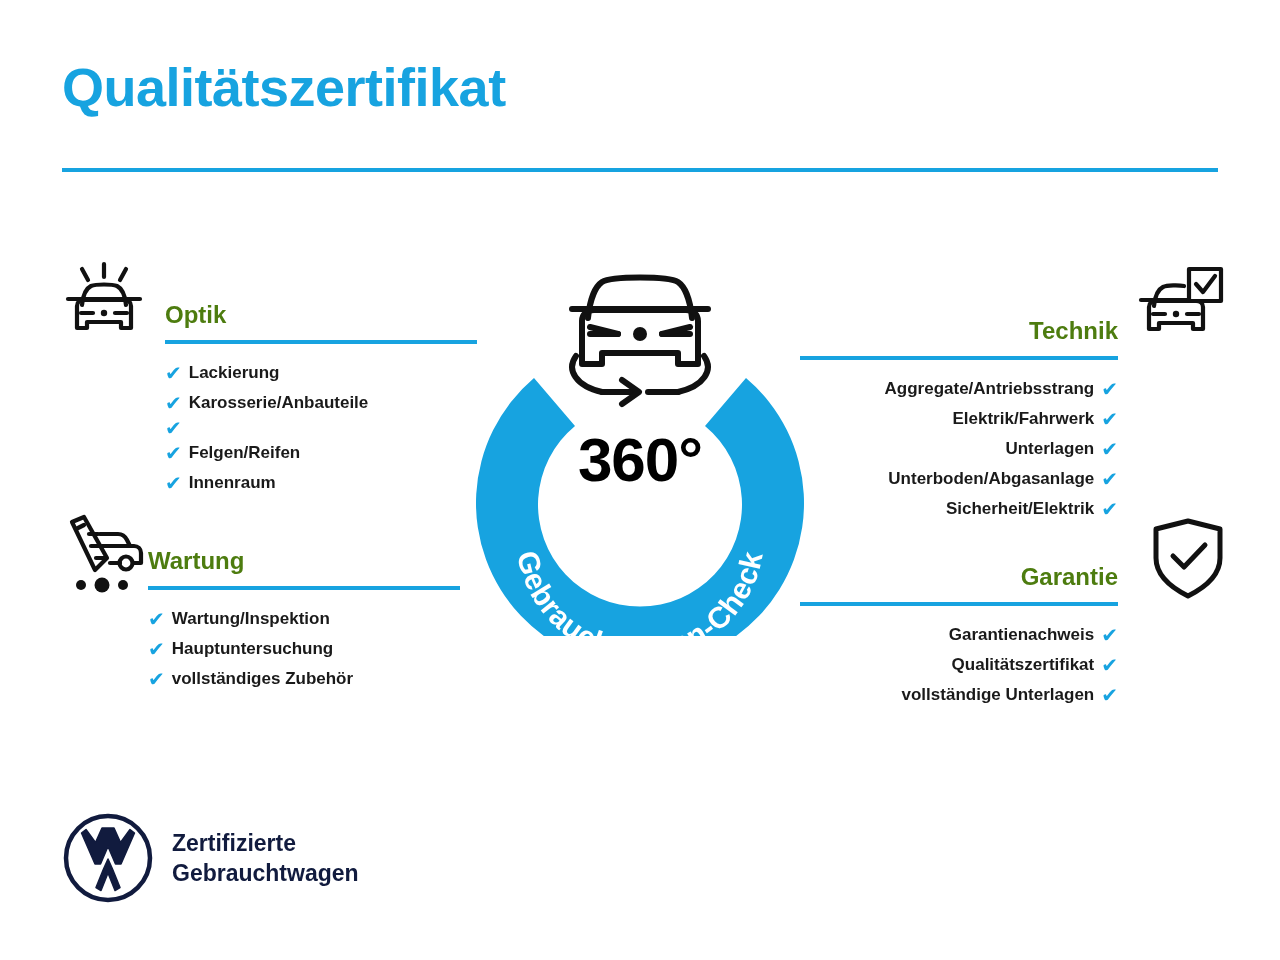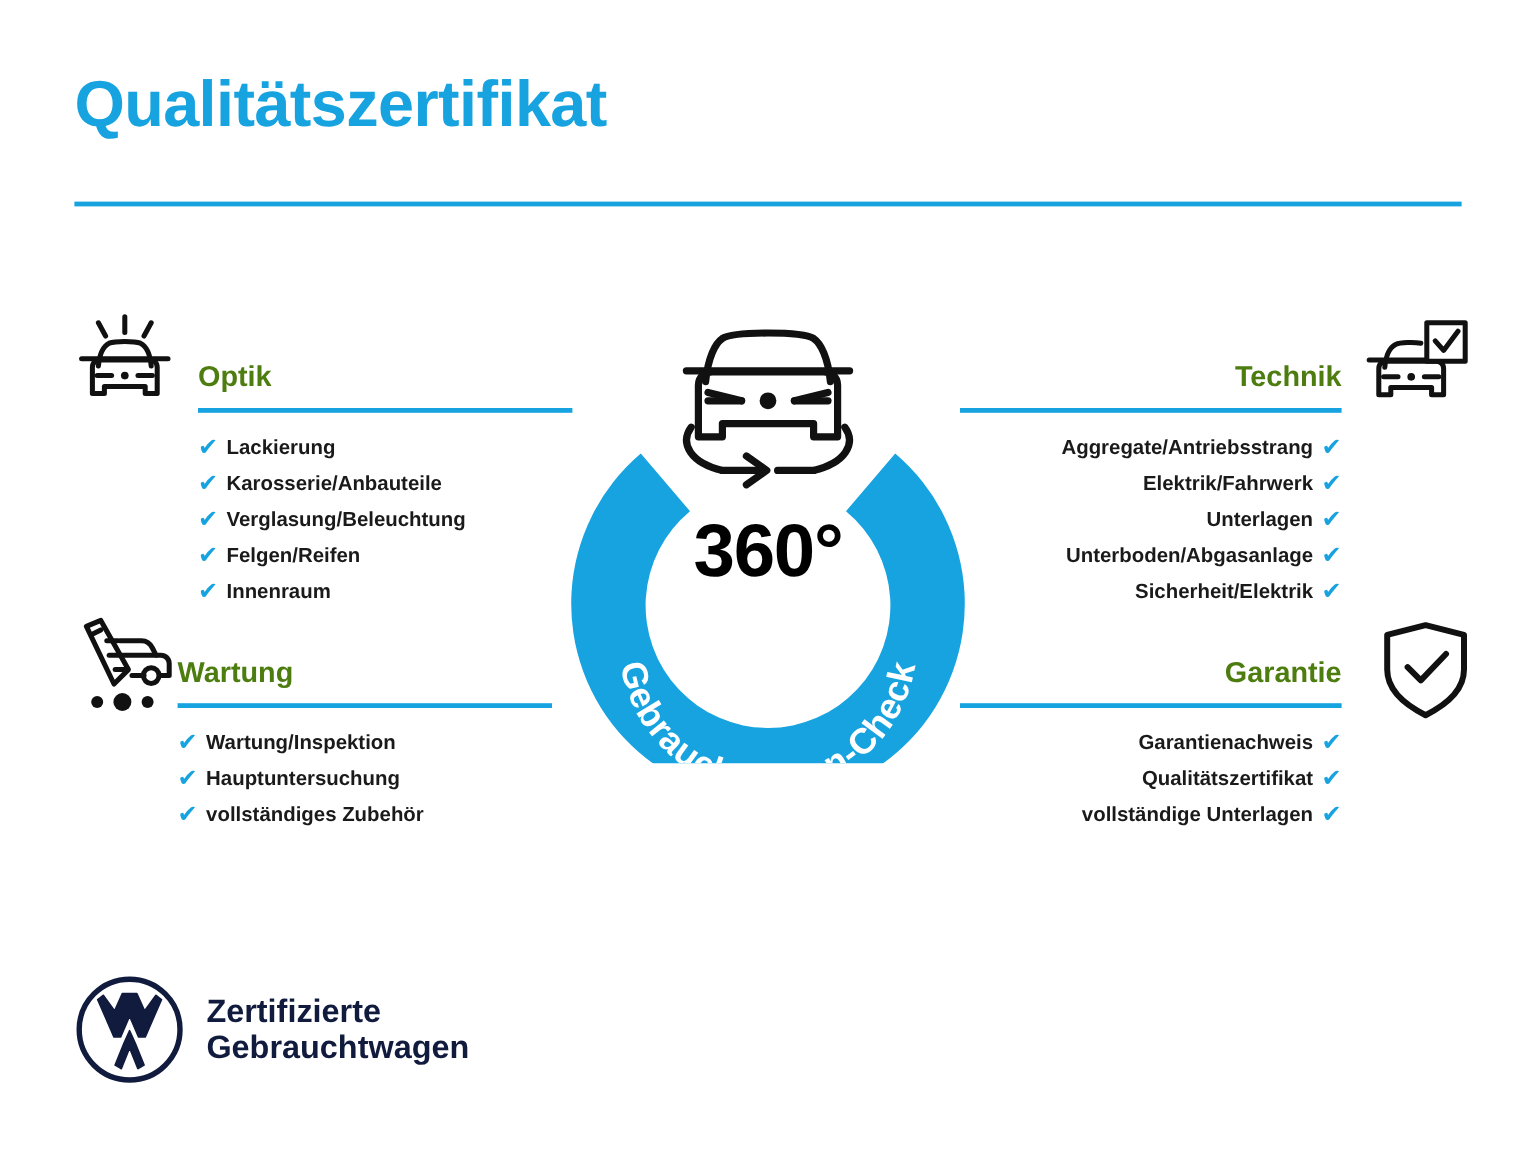--- a/index.html
+++ b/index.html
@@ -79,21 +79,21 @@
     font-weight: bold;
     line-height: 1;
   }
 
   
   .col-left .sec-title { text-align: left; }
   .col-left .sec-list li { justify-content: flex-start; }
   .col-left .chk { margin-right: 7px; }
 
   
-  .col-right .sec-title { text-align: right; }
+  .col-right .sec-title { text-align: right; margin-top: 16px; }
   .col-right .sec-list li { justify-content: flex-end; align-items: center; }
   .col-right .chk { margin-left: 7px; }
 
   
   #section-optik   { left: 165px; top: 300px; width: 312px; }
   #section-wartung { left: 148px; top: 546px; width: 312px; }
   #section-technik { left: 800px; top: 300px; width: 318px; }
   #section-garantie{ left: 800px; top: 546px; width: 318px; }
 
   
@@ -139,21 +139,21 @@
   #footer-logo {
     position: absolute;
     left: 62px;
     top: 812px;
     display: flex;
     align-items: center;
   }
   #vw-roundel { width: 92px; height: 92px; }
   #footer-text {
     margin-left: 18px;
-    font-size: 27px;
+    font-size: 23px;
     font-weight: bold;
     color: #111b3e;
     line-height: 30px;
   }
   #footer-text div { white-space: nowrap; }
 </style>
 </head>
 <body>
 
 <div id="page-title">Qualitätszertifikat</div>
@@ -232,21 +232,20 @@
     <li>
         <span class="chk">✔</span>
         <span>Lackierung</span>
       </li>
     <li>
         <span class="chk">✔</span>
         <span>Karosserie/Anbauteile</span>
       </li>
     <li>
         <span class="chk">✔</span>
-        <span>Verglasung/Beleuchtung</span>
       </li>
     <li>
         <span class="chk">✔</span>
         <span>Felgen/Reifen</span>
       </li>
     <li>
         <span class="chk">✔</span>
         <span>Innenraum</span>
       </li>
   </ul>

